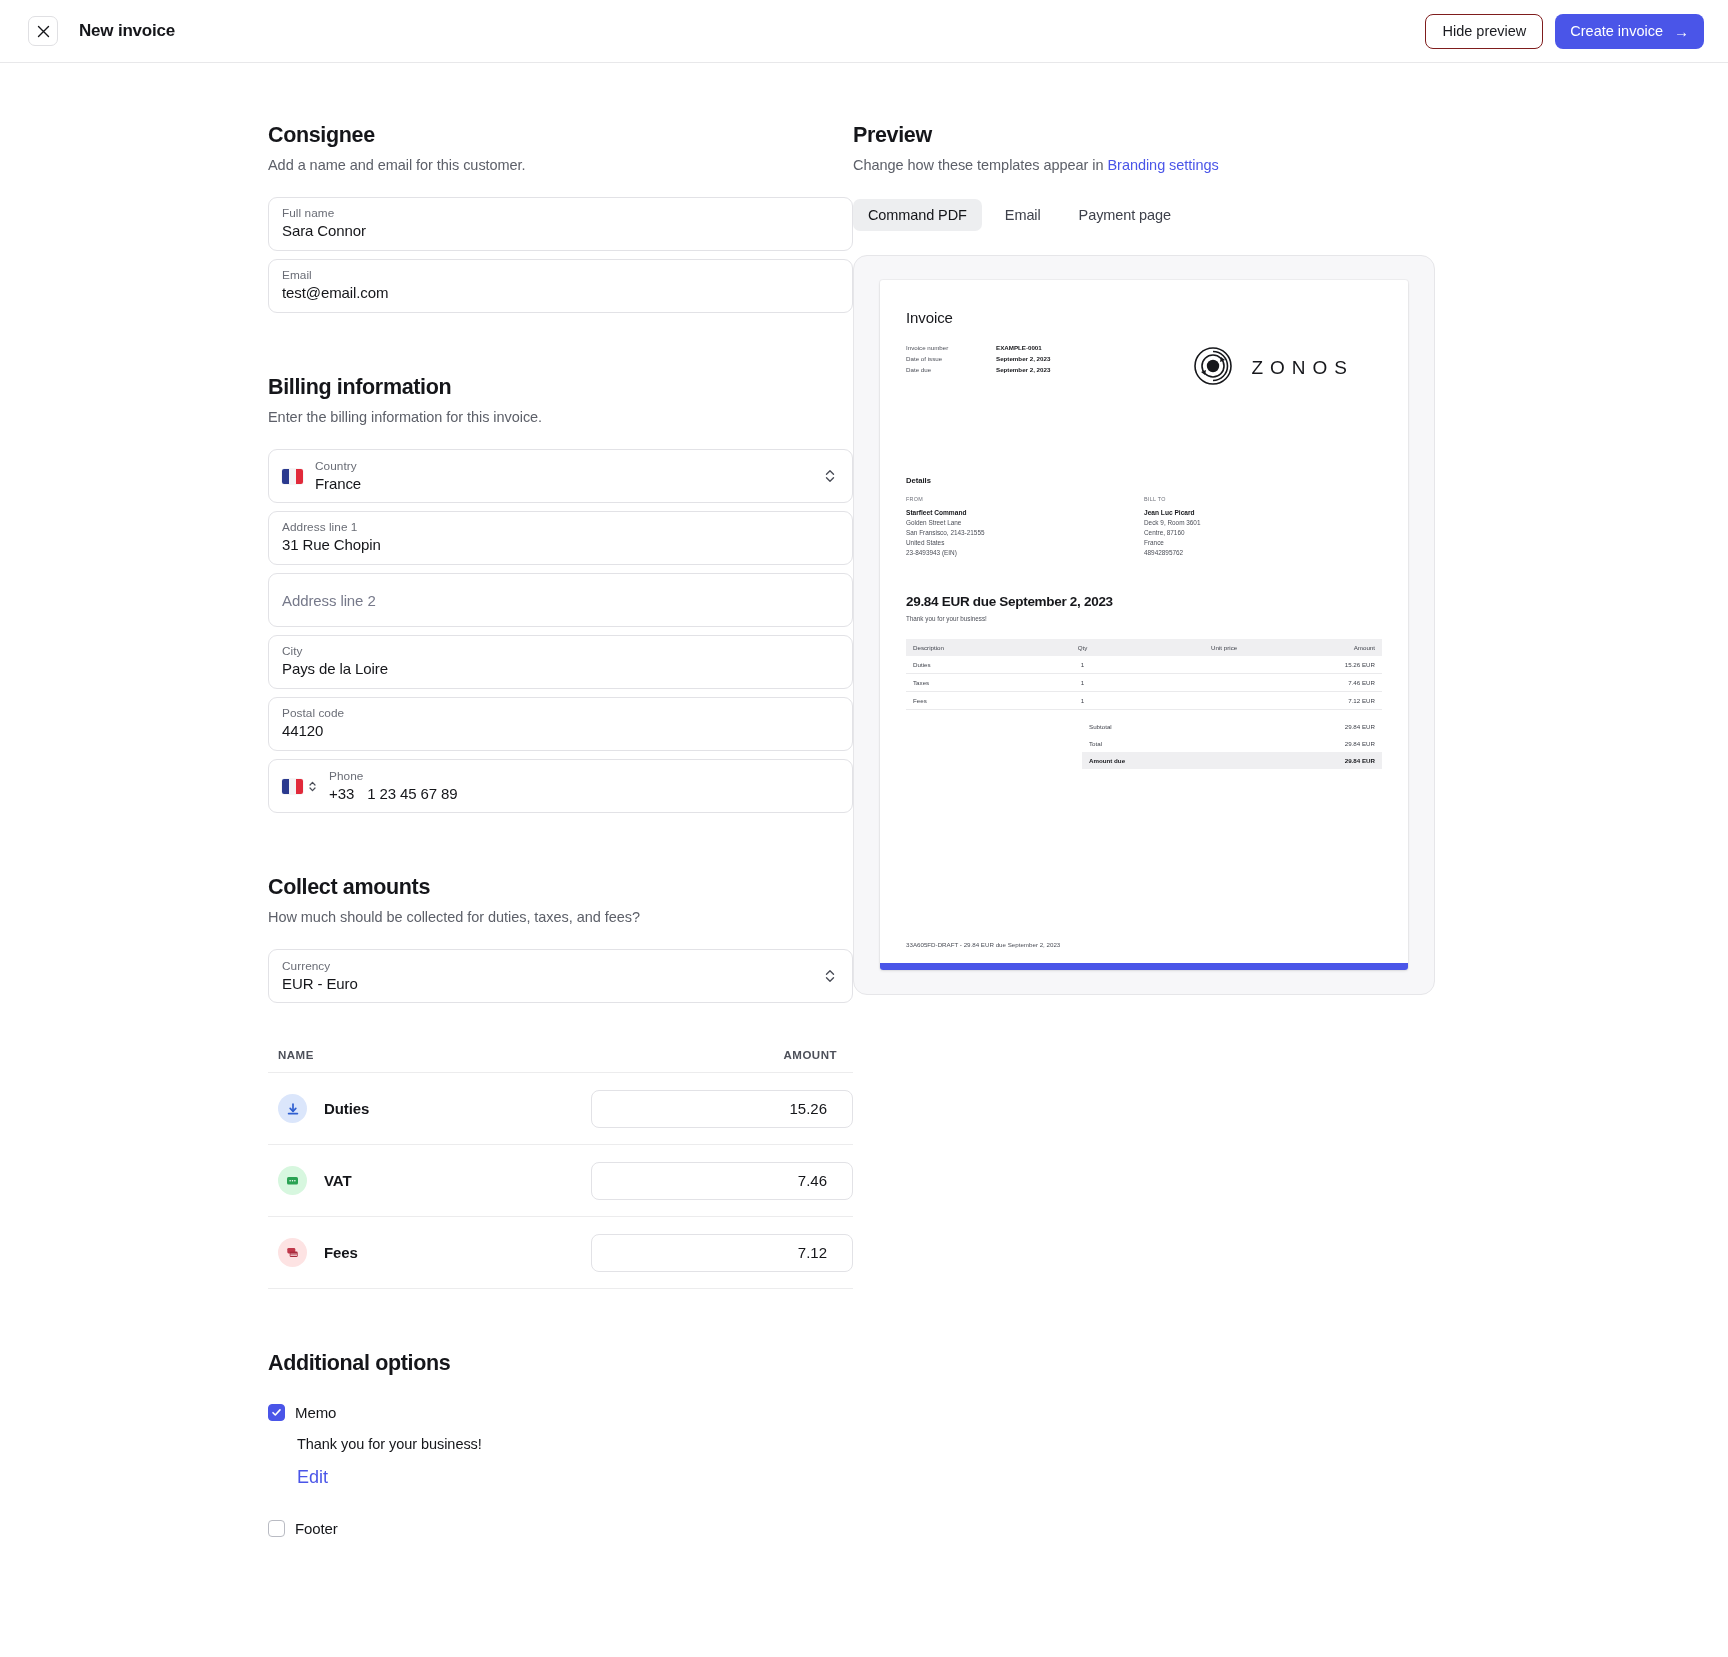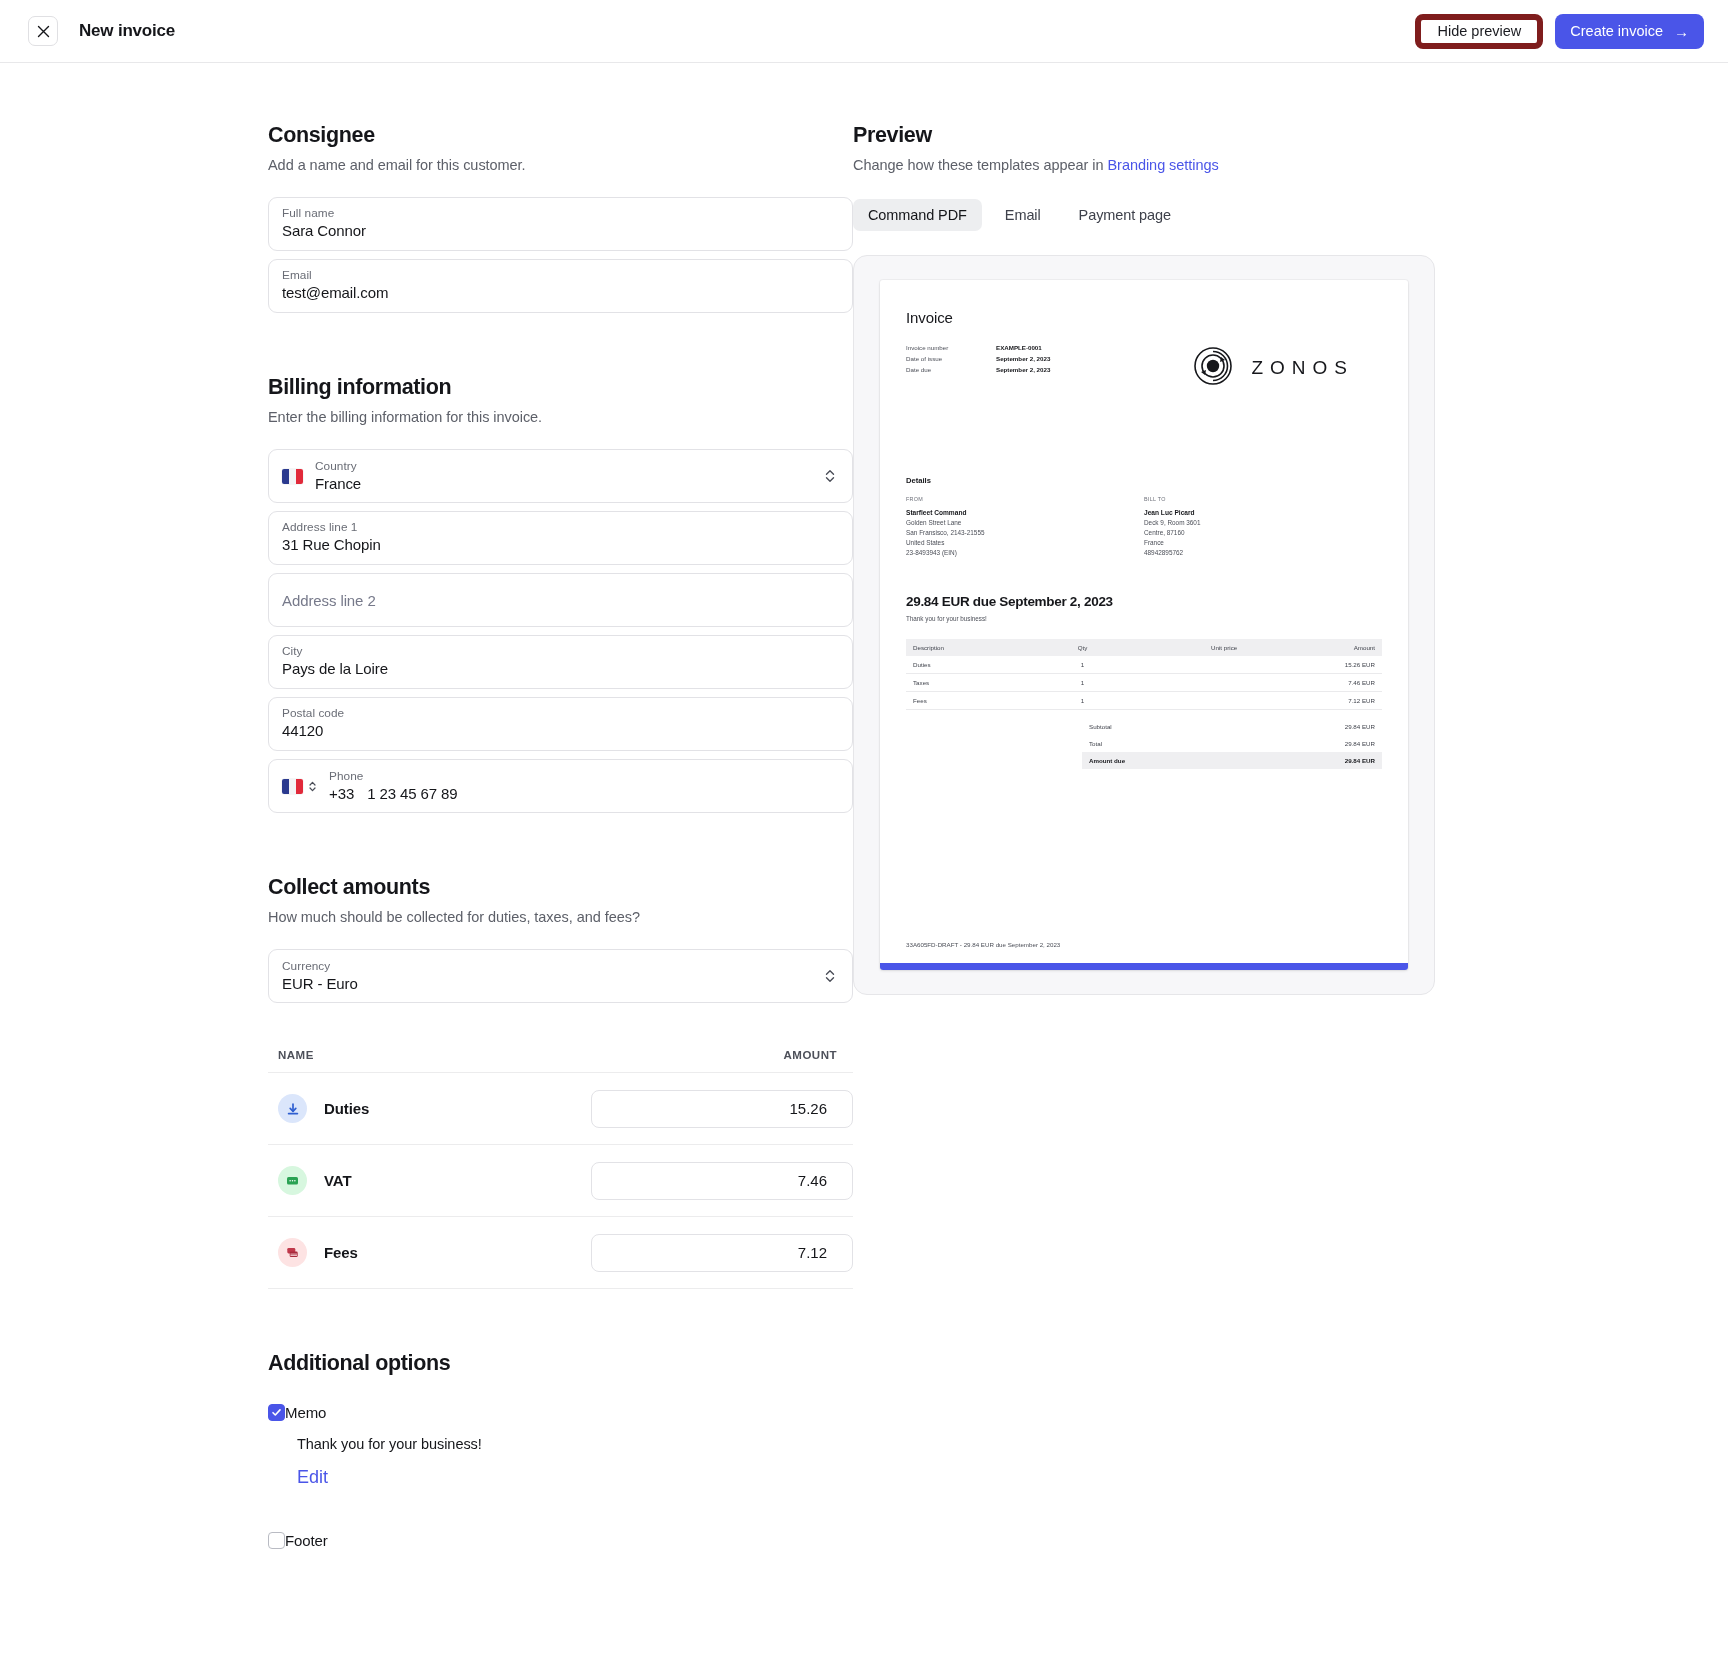--- a/index.html
+++ b/index.html
@@ -40,21 +40,21 @@
   }
   .topbar-actions {
     margin-left: auto;
     display: flex;
     align-items: center;
     gap: 12px;
   }
   .btn-secondary {
     height: 35px;
     padding: 0 16px;
-    border: 6px solid #7f1d1d;
+    border: 1px solid #7f1d1d;
     border-radius: 8px;
     background: #fff;
     font-family: inherit;
     font-size: 14.5px;
     font-weight: 500;
     color: #1a1b20;
     cursor: pointer;
     display: flex; align-items: center;
   }
   .btn-primary {
@@ -213,21 +213,21 @@
     display: flex; align-items: center; justify-content: flex-end;
     padding-right: 25px;
     font-size: 15px;
     color: #15161a;
     background: #fff;
     cursor: text;
   }
 
   
   .opts { margin-top: 28px; }
-  .opt-row { display: flex; align-items: center; gap: 0; margin-top: 12px; }
+  .opt-row { display: flex; align-items: center; gap: 10px; }
   .checkbox {
     width: 17px; height: 17px;
     border-radius: 4px;
     border: 1.5px solid #b9bbc3;
     background: #fff;
     flex: 0 0 auto;
     display:flex; align-items:center; justify-content:center;
     cursor: pointer;
   }
   .checkbox.checked { background: #4a55e8; border-color: #4a55e8; }

